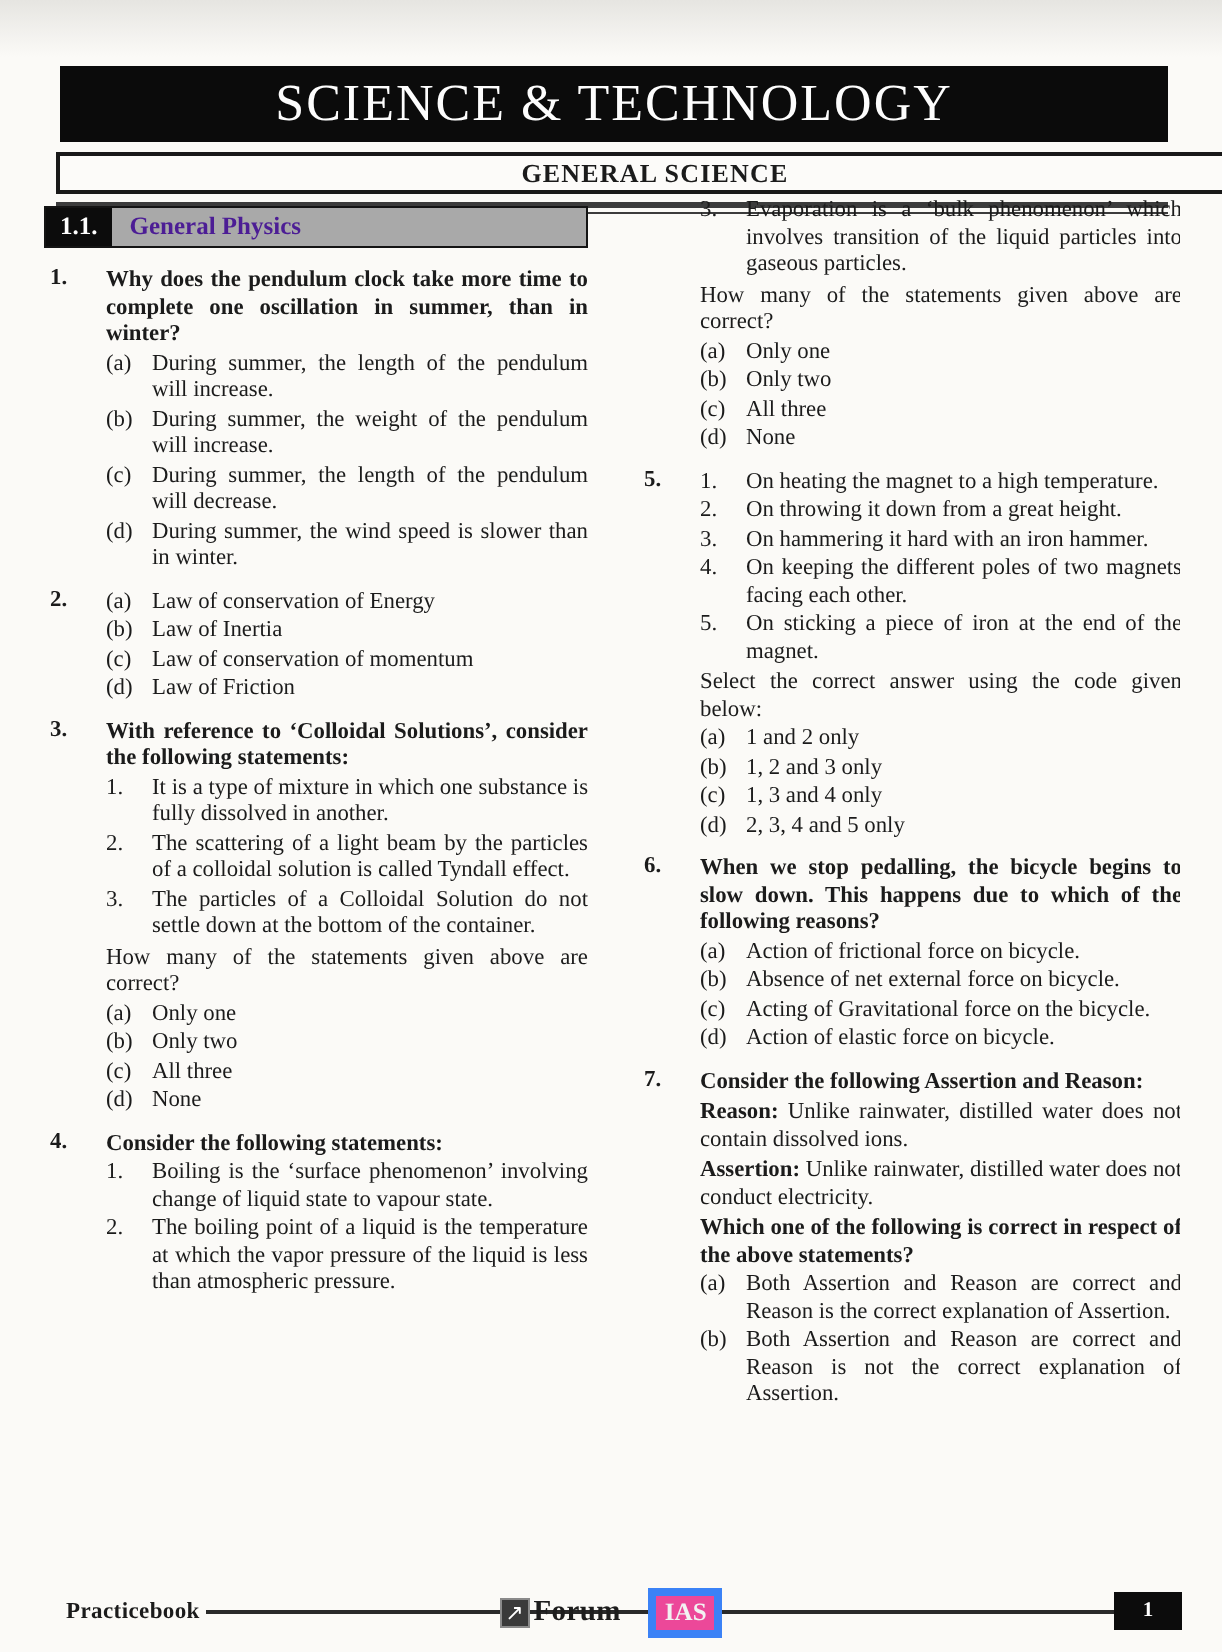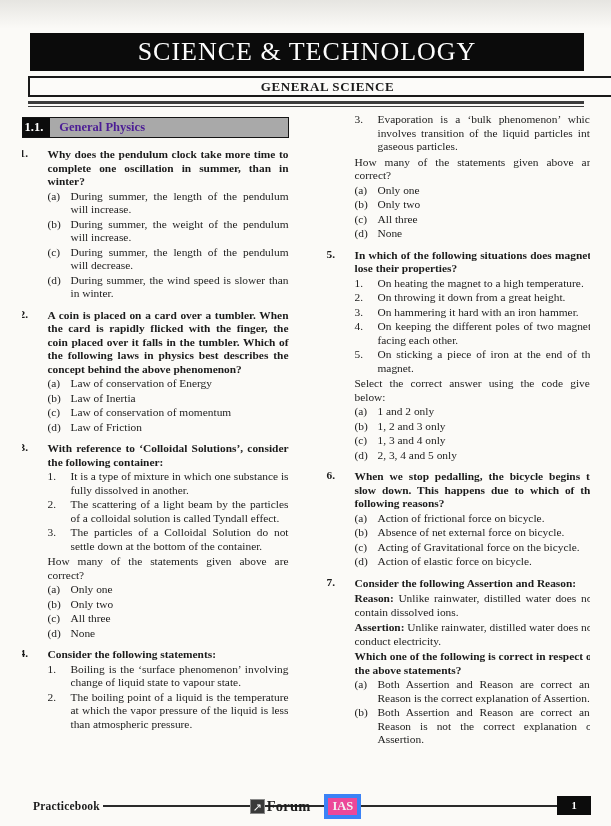--- a/index.html
+++ b/index.html
@@ -27,22 +27,22 @@
     position: absolute; left: 28px; top: 76px; width: 599px; height: 21px;
     border: 2px solid #191919; background: #fcfbf9;
     font-weight: bold; font-size: 13px; line-height: 17px;
     text-align: center; letter-spacing: 0.6px;
   }
   .rule2 {
     position: absolute; left: 28px; top: 101px; width: 556px; height: 6px;
     border-top: 3px solid #3c3c3c; border-bottom: 1px solid #3c3c3c;
   }
   .columns {
-    position: absolute; left: 22px; top: 112px; width: 568px; height: 678px;
-    display: flex; gap: 35px; overflow: hidden; justify-content: center;
+    position: absolute; left: 22px; top: 98px; width: 568px; height: 678px;
+    display: flex; gap: 25px; overflow: hidden;
   }
   .col { width: 272px; flex: none; }
   .secheader {
     display: flex; align-items: stretch;
     border: 1px solid #141414; background: #a9a9a9;
     margin: 5px 0 9px 0; height: 21px;
   }
   .secnum {
     background: #0c0c0c; color: #fff; font-weight: bold;
     font-size: 12.5px; line-height: 19px; padding: 0 7px;
@@ -131,21 +131,20 @@
           </div>
           <div class="blk row">
             <span class="rlabel">(d)</span>
             <span class="rtext">During summer, the wind speed is slower than in winter.</span>
           </div>
         </div>
       </div>
       <div class="q">
         <div class="qnum">2.</div>
         <div class="qbody">
-          <div class="blk stem">A coin is placed on a card over a tumbler. When the card is rapidly flicked with the finger, the coin placed over it falls in the tumbler. Which of the following laws in physics best describes the concept behind the above phenomenon?</div>
           <div class="blk row">
             <span class="rlabel">(a)</span>
             <span class="rtext">Law of conservation of Energy</span>
           </div>
           <div class="blk row">
             <span class="rlabel">(b)</span>
             <span class="rtext">Law of Inertia</span>
           </div>
           <div class="blk row">
             <span class="rlabel">(c)</span>
@@ -153,21 +152,21 @@
           </div>
           <div class="blk row">
             <span class="rlabel">(d)</span>
             <span class="rtext">Law of Friction</span>
           </div>
         </div>
       </div>
       <div class="q">
         <div class="qnum">3.</div>
         <div class="qbody">
-          <div class="blk stem">With reference to ‘Colloidal Solutions’, consider the following container:</div>
+          <div class="blk stem">With reference to ‘Colloidal Solutions’, consider the following statements:</div>
           <div class="blk row">
             <span class="rlabel">1.</span>
             <span class="rtext">It is a type of mixture in which one substance is fully dissolved in another.</span>
           </div>
           <div class="blk row">
             <span class="rlabel">2.</span>
             <span class="rtext">The scattering of a light beam by the particles of a colloidal solution is called Tyndall effect.</span>
           </div>
           <div class="blk row">
             <span class="rlabel">3.</span>
@@ -230,21 +229,20 @@
           </div>
           <div class="blk row">
             <span class="rlabel">(d)</span>
             <span class="rtext">None</span>
           </div>
         </div>
       </div>
       <div class="q">
         <div class="qnum">5.</div>
         <div class="qbody">
-          <div class="blk stem">In which of the following situations does magnets lose their properties?</div>
           <div class="blk row">
             <span class="rlabel">1.</span>
             <span class="rtext">On heating the magnet to a high temperature.</span>
           </div>
           <div class="blk row">
             <span class="rlabel">2.</span>
             <span class="rtext">On throwing it down from a great height.</span>
           </div>
           <div class="blk row">
             <span class="rlabel">3.</span>

